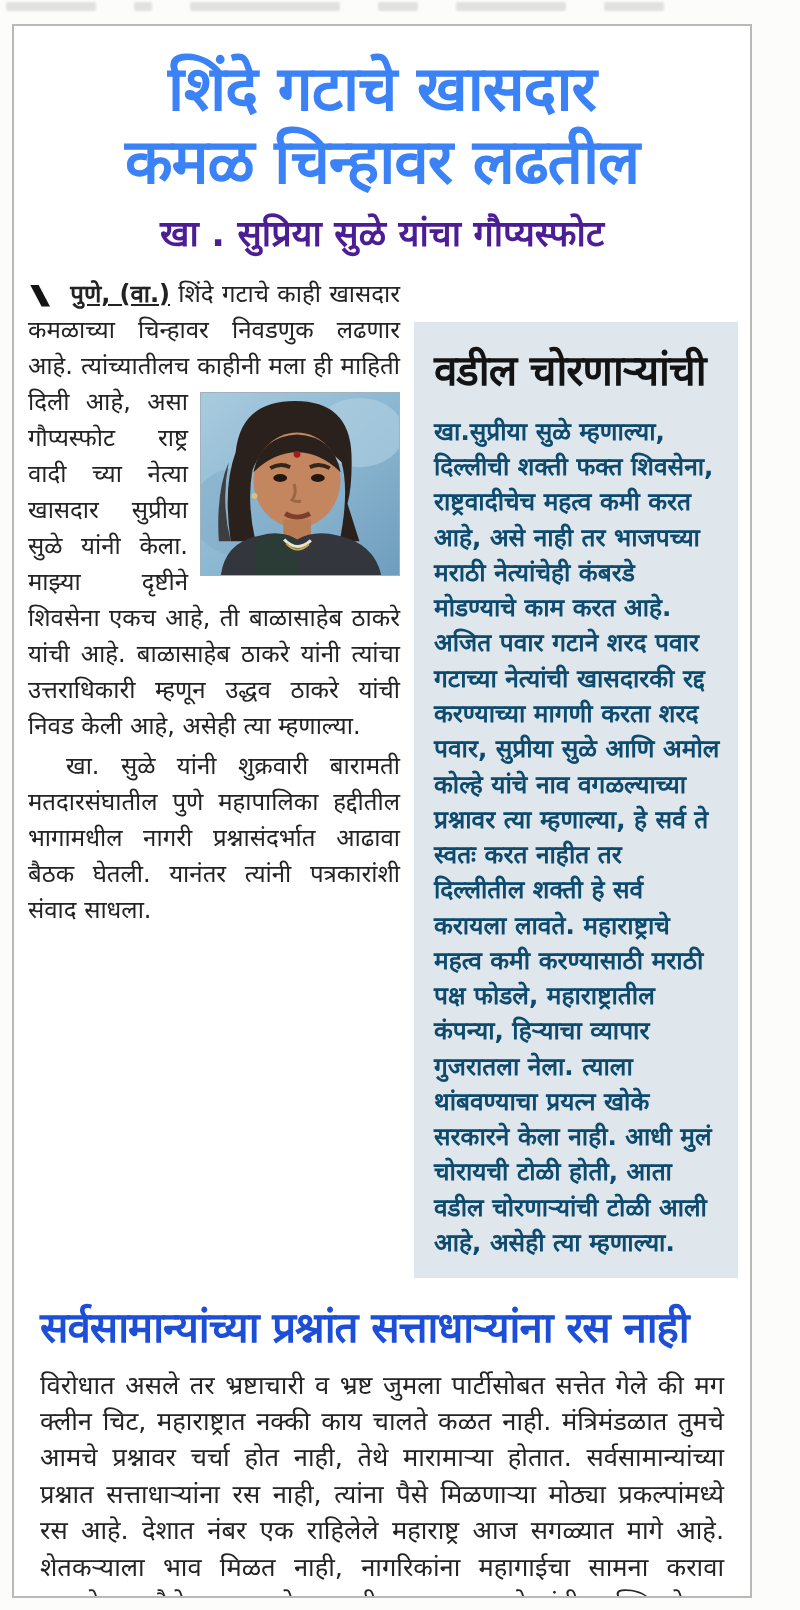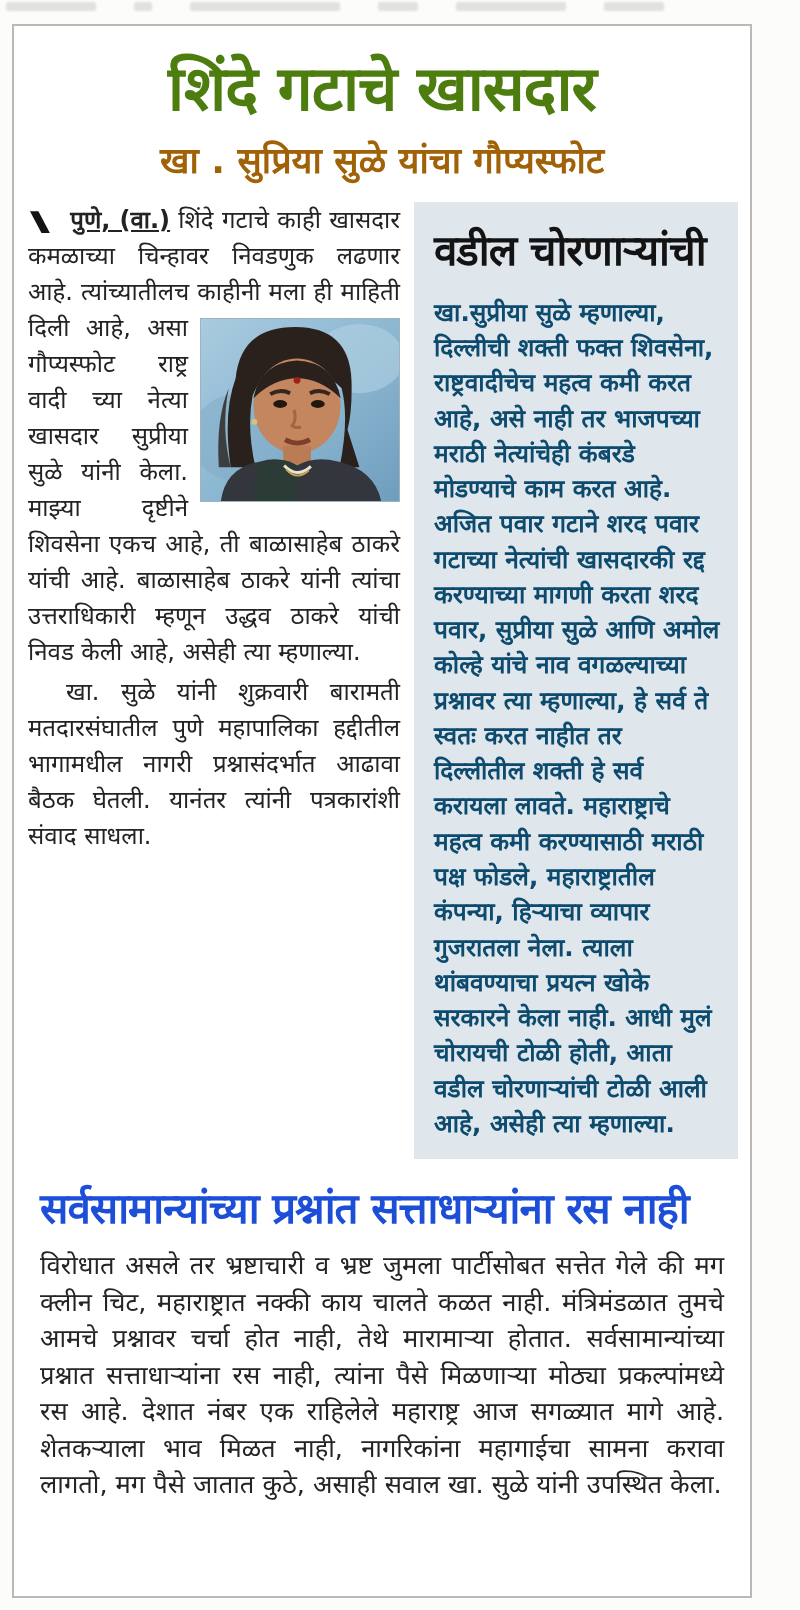--- a/index.html
+++ b/index.html
@@ -12,26 +12,26 @@
   .masthead-strip{position:absolute;top:2px;left:6px;width:780px;height:12px;display:flex;gap:38px;opacity:.18;filter:blur(1px);}
   .masthead-strip .frag{height:9px;background:#6a6a6a;border-radius:2px;}
   .frag.f1{width:90px}.frag.f2{width:18px}.frag.f3{width:150px}.frag.f4{width:40px}.frag.f5{width:110px}.frag.f6{width:60px}
 
   .article-frame{
     position:absolute;left:12px;top:24px;width:740px;height:1574px;
     background:#ffffff;border:2px solid #b9bab8;box-sizing:border-box;
     overflow:hidden;
   }
   .headline{
-    text-align:center;font-weight:bold;color:#4d7c0f;
+    text-align:center;font-weight:bold;color:#3b82f6;
     font-size:62px;line-height:1.18;margin:26px 8px 6px 8px;
     letter-spacing:-1px;
   }
   .subheadline{
-    text-align:center;font-weight:600;color:#a16207;
+    text-align:center;font-weight:600;color:#4c1d95;
     font-size:36px;line-height:1.2;margin:14px 8px 20px 8px;
   }
   .columns{display:flex;align-items:flex-start;padding:0 12px 0 14px;gap:14px;}
   .left-col{width:372px;flex:0 0 372px;}
   .body-para{
     font-size:24px;line-height:1.5;text-align:justify;color:#232323;
     margin:0 0 4px 0;
   }
   .body-para.indent{ text-indent:38px; margin-top:2px;}
   .dateline-mark{
@@ -40,21 +40,21 @@
     clip-path:polygon(0 0,42% 0,100% 100%,58% 100%);
   }
   .dateline{font-weight:bold;text-decoration:underline;}
   .photo-float{
     float:right;width:200px;height:184px;margin:8px 0 6px 12px;
     border:1px solid #9fb2bd;box-sizing:border-box;background:#9cc0d6;
   }
   .photo-float svg{display:block;width:100%;height:100%;}
   .sidebar-box{
     flex:1 1 auto;background:#dfe6ec;padding:20px 18px 18px 20px;
-    box-sizing:border-box;min-height:686px;
+    box-sizing:border-box;min-height:686px;margin-top:46px;
   }
   .sidebar-heading{
     font-size:42px;font-weight:bold;line-height:1.2;color:#131313;
     margin:4px 0 18px 0;letter-spacing:-1px;
   }
   .sidebar-body{
     font-size:24.5px;line-height:1.44;font-weight:600;color:#0c4a6e;
     text-align:left;margin:0;
   }
   .section{padding:0 26px;}
@@ -76,20 +76,21 @@
   <span class="frag f3"></span>
   <span class="frag f4"></span>
   <span class="frag f5"></span>
   <span class="frag f6"></span>
 </div>
 
 <div class="article-frame">
 
   <div class="headline">
     <div>शिंदे गटाचे खासदार</div>
+    <div>कमळ चिन्हावर लढतील</div>
   </div>
 
   <div class="subheadline">खा . सुप्रिया सुळे यांचा गौप्यस्फोट</div>
 
   <div class="columns">
 
     <div class="left-col">
       <p class="body-para">
         <span class="dateline-mark"></span>
         <span class="dateline">पुणे, (वा.)</span>

